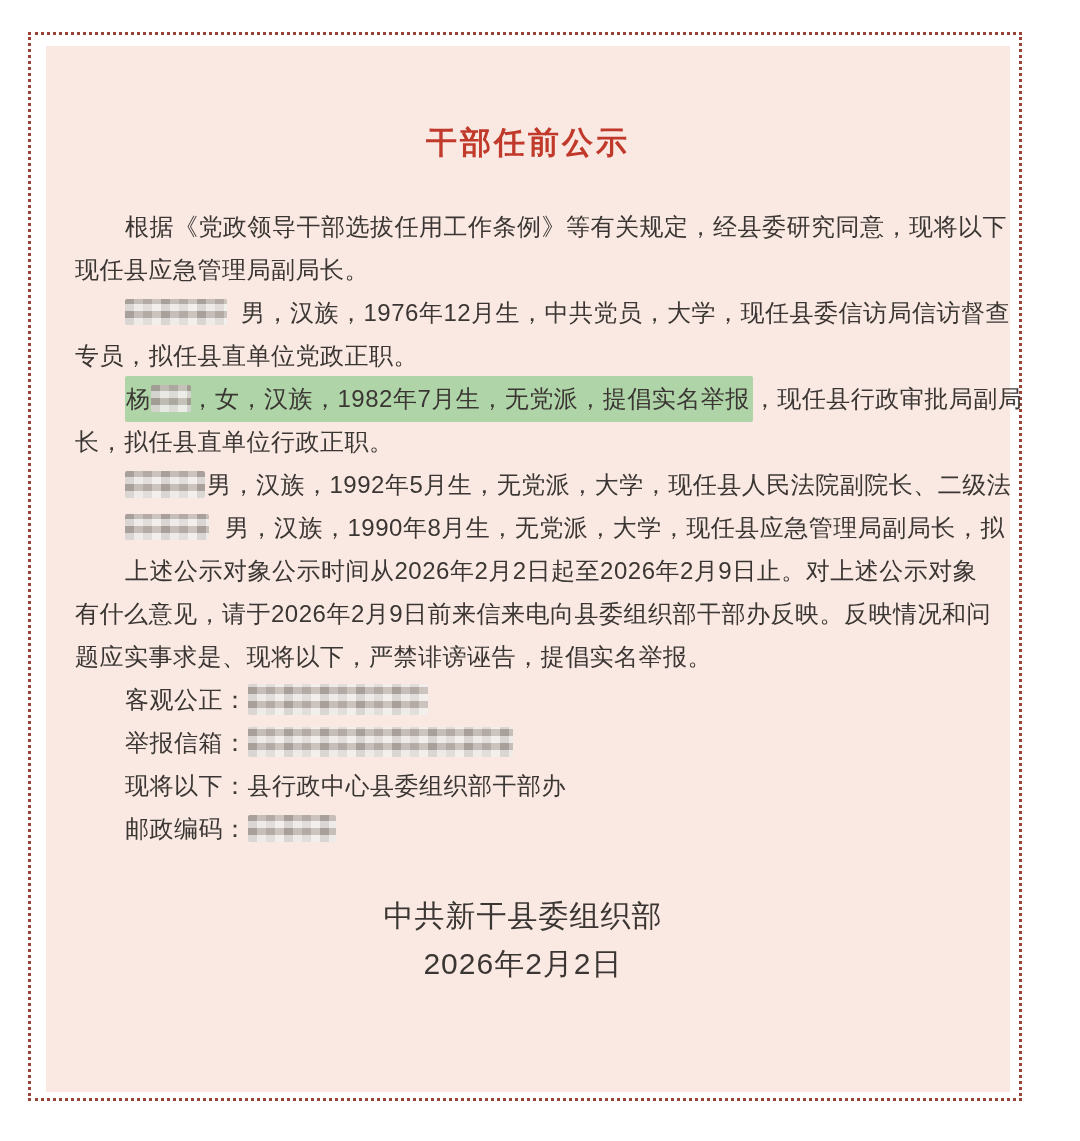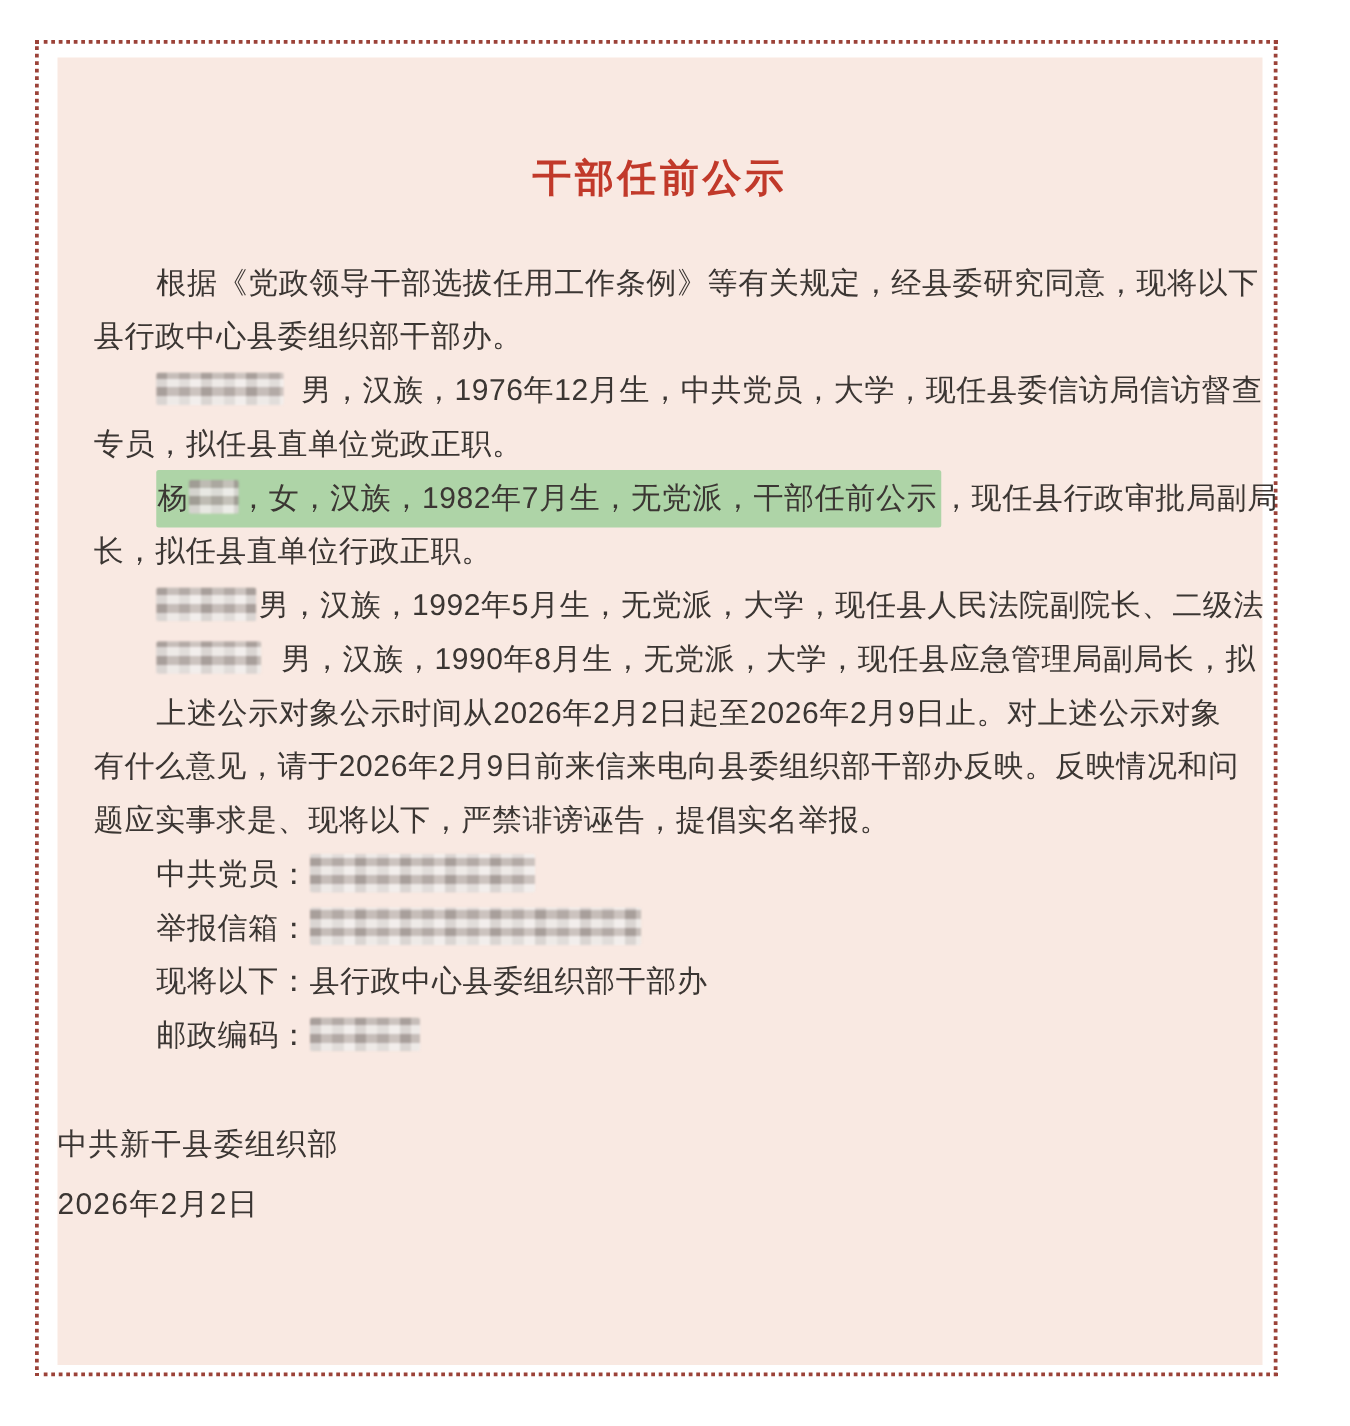--- a/index.html
+++ b/index.html
@@ -36,44 +36,44 @@
       repeating-linear-gradient(90deg, rgba(168,160,156,.85) 0 9px, rgba(216,209,205,.85) 9px 18px,
         rgba(186,178,174,.85) 18px 27px, rgba(226,219,215,.85) 27px 36px);
     filter:blur(.7px);
     margin-top:-5px;
   }
   .hl{
     background:var(--hl);border-radius:2px;
     padding:9px 3px 10px 1px;
   }
   .signature{
-    margin-top:42px;padding-right:10px;text-align:left;
-    font-size:24px;line-height:48px;letter-spacing:1px;
+    margin-top:42px;padding-right:10px;text-align:center;
+    font-size:30px;line-height:48px;letter-spacing:1px;
   }
 </style>
 </head>
 <body>
 
 <div class="frame"></div>
 
 <div class="paper">
   <div class="title">干部任前公示</div>
   <div class="body-lines">
       <div class="line"><span class="ind"></span><span>根据《党政领导干部选拔任用工作条例》等有关规定，经县委研究同意，现将以下</span></div>
-      <div class="line"><span>县行政中心县委组织部干部办。</span></div>
+      <div class="line"><span>现任县应急管理局副局长。</span></div>
       <div class="line"><span class="ind"></span><span class="blur" style="width: 102px; height: 26px; margin-right: 14px;"></span><span>男，汉族，1976年12月生，中共党员，大学，现任县委信访局信访督查</span></div>
       <div class="line"><span>专员，拟任县直单位党政正职。</span></div>
-      <div class="line"><span class="ind"></span><span class="hl"><span>杨</span><span class="blur" style="width: 40px; height: 27px;"></span><span>，女，汉族，1982年7月生，无党派，干部任前公示</span></span><span>，现任县行政审批局副局</span></div>
+      <div class="line"><span class="ind"></span><span class="hl"><span>杨</span><span class="blur" style="width: 40px; height: 27px;"></span><span>，女，汉族，1982年7月生，无党派，提倡实名举报</span></span><span>，现任县行政审批局副局</span></div>
       <div class="line"><span>长，拟任县直单位行政正职。</span></div>
       <div class="line"><span class="ind"></span><span class="blur" style="width: 80px; height: 27px; margin-right: 2px;"></span><span>男，汉族，1992年5月生，无党派，大学，现任县人民法院副院长、二级法</span></div>
       <div class="line"><span class="ind"></span><span class="blur" style="width: 84px; height: 26px; margin-right: 16px;"></span><span>男，汉族，1990年8月生，无党派，大学，现任县应急管理局副局长，拟</span></div>
       <div class="line"><span class="ind"></span><span>上述公示对象公示时间从2026年2月2日起至2026年2月9日止。对上述公示对象</span></div>
       <div class="line"><span>有什么意见，请于2026年2月9日前来信来电向县委组织部干部办反映。反映情况和问</span></div>
       <div class="line"><span>题应实事求是、现将以下，严禁诽谤诬告，提倡实名举报。</span></div>
-      <div class="line"><span class="ind"></span><span>中共党员：</span><span class="blur" style="width: 180px; height: 31px;"></span></div>
+      <div class="line"><span class="ind"></span><span>客观公正：</span><span class="blur" style="width: 180px; height: 31px;"></span></div>
       <div class="line"><span class="ind"></span><span>举报信箱：</span><span class="blur" style="width: 265px; height: 30px;"></span></div>
       <div class="line"><span class="ind"></span><span>现将以下：县行政中心县委组织部干部办</span></div>
       <div class="line"><span class="ind"></span><span>邮政编码：</span><span class="blur" style="width: 88px; height: 27px;"></span></div>
     </div>
   <div class="signature">
     <div>中共新干县委组织部</div>
     <div>2026年2月2日</div>
   </div>
 </div>
 

